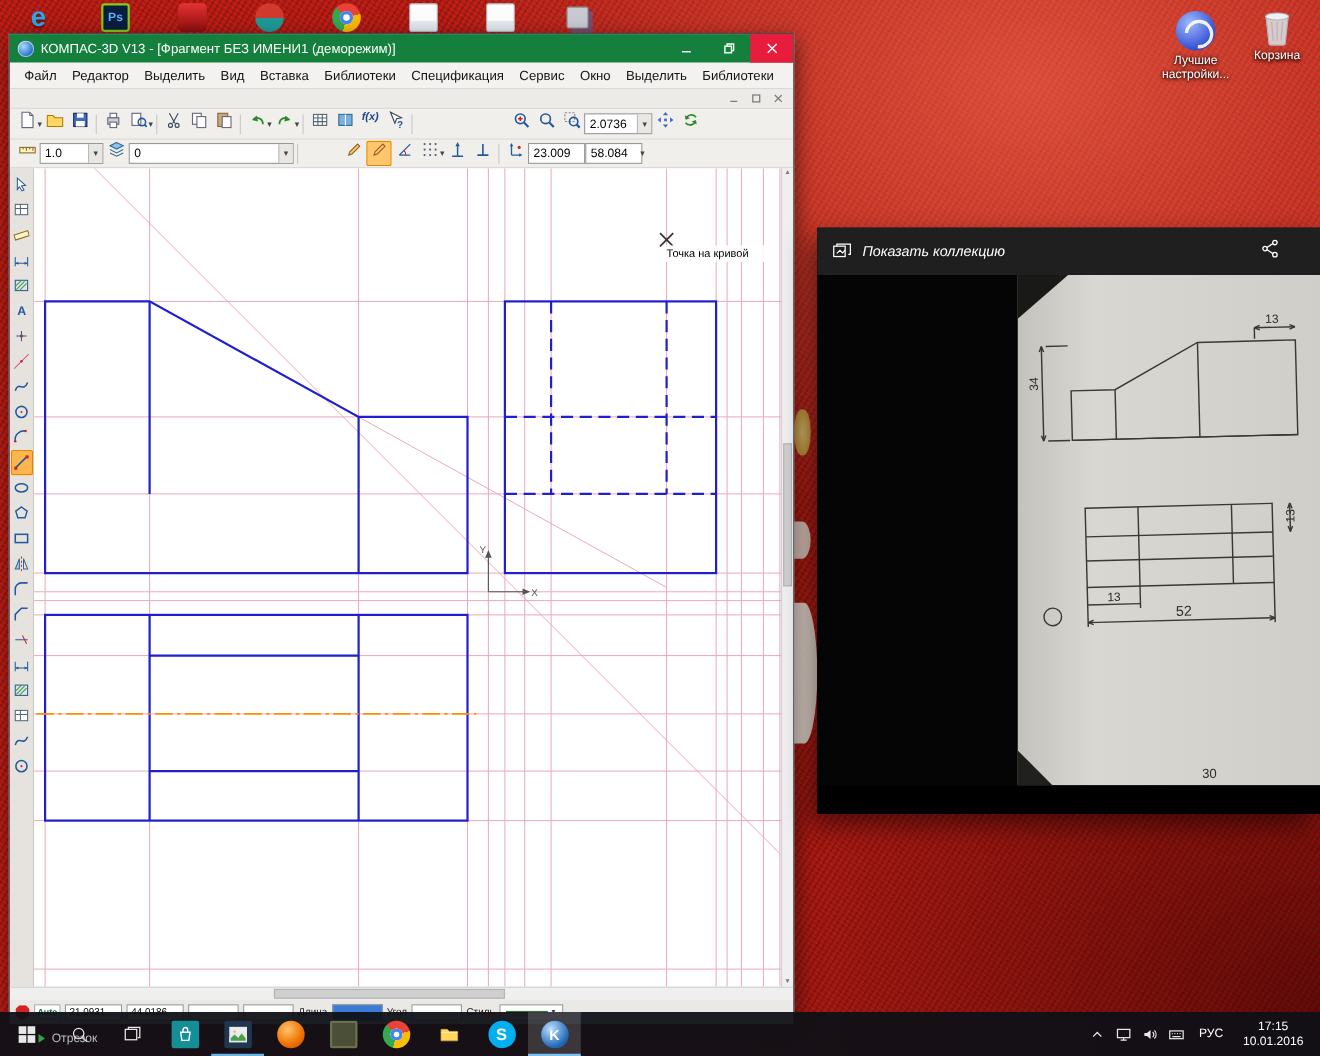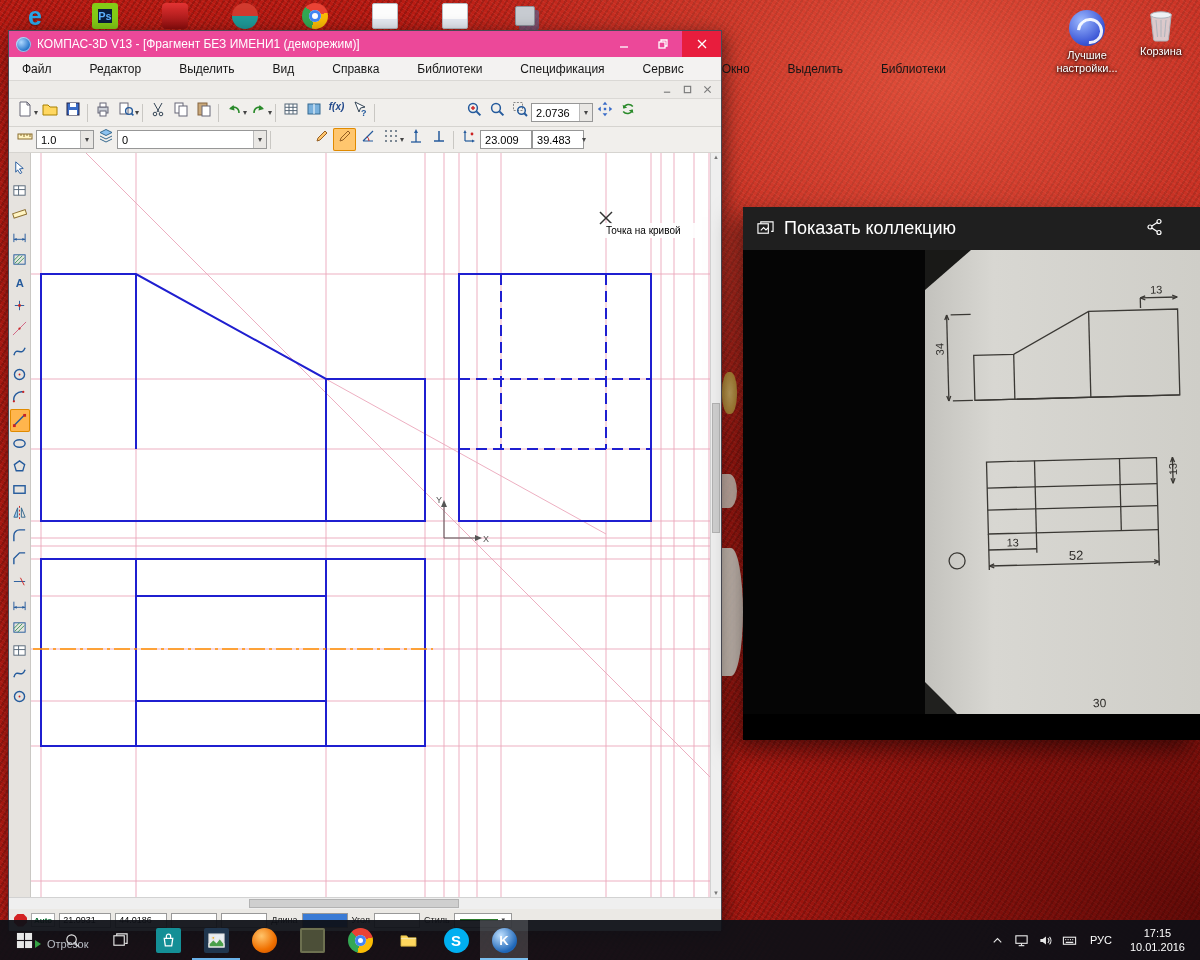--- a/index.html
+++ b/index.html
@@ -12,21 +12,21 @@
       radial-gradient(1100px 900px at 100% 95%, rgba(45,0,0,.62), rgba(0,0,0,0) 55%),
       repeating-linear-gradient(32deg, rgba(255,255,255,.05) 0 1px, rgba(0,0,0,0) 1px 4px),
       repeating-linear-gradient(-58deg, rgba(0,0,0,.16) 0 2px, rgba(0,0,0,0) 2px 5px),
       #b81a12;
   }
   .abs { position:absolute; }
 
   
   .dt-ic { position:absolute; top:3px; width:26px; height:26px; display:flex; align-items:center; justify-content:center; }
   .dt-edge { color:#2aa7e8; font-size:25px; font-weight:bold; text-shadow:0 1px 2px rgba(0,0,0,.4); }
-  .dt-ps { background:#0a1e3f; border:6px solid #84cc16; border-radius:3px; color:#5eb2ff; font-size:11px; font-weight:bold; }
+  .dt-ps { background:#0a1e3f; border:2px solid #84cc16; border-radius:3px; color:#5eb2ff; font-size:11px; font-weight:bold; }
   .dt-red { background:linear-gradient(#e23333,#8f0d0d); border-radius:4px; }
   .dt-halves { border-radius:50%; background:linear-gradient(180deg,#d23a2e 50%, #1f9a98 50%); }
   .dt-chrome { border-radius:50%; background:conic-gradient(from -45deg, #ea4335 0 120deg, #fbbc05 120deg 240deg, #34a853 240deg 360deg); position:relative; }
   .dt-chrome::after { content:""; position:absolute; left:7px; top:7px; width:12px; height:12px; border-radius:50%; background:#fff; box-shadow:inset 0 0 0 3px #4285f4; }
   .dt-doc { background:#fdfdfd; border:1px solid #b9bdc4; border-radius:2px; box-shadow:inset 0 -9px 0 rgba(70,110,170,.12); }
   .dt-win { background:#c8ccd2; border:1px solid #8d929b; border-radius:2px; box-shadow:4px 4px 0 rgba(70,110,170,.55); width:20px; height:20px; }
 
   
   .shortcut { position:absolute; width:78px; text-align:center; color:#fff; font-size:11px; text-shadow:0 1px 3px #000, 0 0 4px rgba(0,0,0,.8); }
   .shortcut .lbl { margin-top:3px; line-height:1.15; }
@@ -36,30 +36,30 @@
     border:3px solid rgba(255,255,255,.9); border-left-color:transparent; transform:rotate(-40deg); }
 
   
   .crest-a { left:722px; top:372px; width:15px; height:42px; background:radial-gradient(#f2d87c,#c89a2c); border-radius:45%; opacity:.9; }
   .crest-b { left:721px; top:474px; width:16px; height:34px; background:#f3efe2; border-radius:0 60% 60% 0; opacity:.85; }
   .crest-c { left:721px; top:548px; width:22px; height:128px; background:#f5f1e6; border-radius:0 55% 55% 0 / 0 50% 50% 0; opacity:.92; }
 
   
   #kompas { left:8px; top:30px; width:714px; height:900px; background:#f0eeec; border:1px solid #4a4a55;
     box-shadow:2px 5px 18px rgba(0,0,0,.55); z-index:20; }
-  .k-title { height:26px; background:#ec4899; display:flex; align-items:center; color:#fff; }
+  .k-title { height:26px; background:#15803d; display:flex; align-items:center; color:#fff; }
   .k-logo { width:15px; height:15px; margin:0 6px 0 7px; border-radius:50%;
     background:radial-gradient(circle at 35% 35%, #aed8ff, #1769c4 72%); box-shadow:inset 0 0 0 1px rgba(255,255,255,.55); }
   .k-title-text { font-size:12px; white-space:nowrap; }
   .k-btns { margin-left:auto; display:flex; height:100%; }
   .k-btn { width:39px; height:100%; display:flex; align-items:center; justify-content:center; }
   .k-btn.close { background:#e81d3d; }
   .k-btn svg { width:10px; height:10px; stroke:#fff; stroke-width:1.3; fill:none; }
 
-  .k-menu { height:24px; background:#f3f2f1; display:flex; align-items:center; padding-left:6px; border-bottom:1px solid #dad8d5;gap:24px; }
+  .k-menu { height:24px; background:#f3f2f1; display:flex; align-items:center; padding-left:6px; border-bottom:1px solid #dad8d5; }
   .k-menu span { padding:3px 7px; font-size:12px; color:#151515; }
 
   .k-childrow { height:18px; background:#edebe8; display:flex; justify-content:flex-end; align-items:center; gap:3px; padding-right:5px; border-bottom:1px solid #dad8d5; }
   .cc-btn { width:17px; height:14px; display:flex; align-items:center; justify-content:center; }
   .cc-btn svg { width:9px; height:9px; stroke:#7c7c7c; stroke-width:1.3; fill:none; }
 
   .k-tb { display:flex; align-items:center; background:#f1efec; border-bottom:1px solid #d6d4d0; padding:0 4px; }
   .k-tb1 { height:28px; } .k-tb2 { height:26px; }
   .tb-btn { width:23px; height:23px; display:flex; align-items:flex-start; justify-content:center; border-radius:2px; flex:none; }
   .tb-btn.hl { background:#ffc66e; box-shadow:inset 0 0 0 1px #e08a00; }
@@ -92,21 +92,21 @@
   .plabel { font-size:9px; color:#222; flex:none; }
   .style-box { width:58px; height:15px; background:#fff; border:1px solid #999; display:flex; align-items:center; justify-content:center; gap:3px; flex:none; }
   .style-line { width:38px; height:2px; background:#2a7a2a; }
 
   
   #photos { left:743px; top:207px; width:457px; height:533px; background:#000; z-index:30; box-shadow:-8px 10px 22px rgba(0,0,0,.5); }
   .p-title { height:26px; background:#161616; color:#b9b9b9; font-size:11px; display:flex; align-items:center; padding-left:14px; }
   .p-cmd { height:43px; background:#1f1f1f; display:flex; align-items:center; color:#fff; }
   .p-colbtn { display:flex; align-items:center; gap:10px; padding:0 14px; height:100%; }
   .p-colbtn svg { width:17px; height:17px; stroke:#fff; stroke-width:1.2; fill:none; }
-  .p-colbtn span { font-size:18px; }
+  .p-colbtn span { font-size:13px;font-style:italic; }
   .p-share { margin-left:auto; margin-right:36px; }
   .p-share svg { width:18px; height:18px; stroke:#fff; stroke-width:1.2; fill:none; }
   .p-content { position:relative; height:464px; background:#050505; overflow:hidden; }
 
   
   #taskbar { left:0; top:920px; width:1200px; height:40px; background:rgba(14,16,22,.94); display:flex; align-items:stretch; z-index:50; }
   .tbar-btn { width:48px; display:flex; align-items:center; justify-content:center; flex:none; }
   .tbar-btn svg { width:17px; height:17px; stroke:#e8e8e8; stroke-width:1.2; fill:none; }
   .running { box-shadow:inset 0 -2px 0 #6ab1e8; }
   .active-app { background:rgba(255,255,255,.16); box-shadow:inset 0 -2px 0 #7cc0f0; }
@@ -388,21 +388,21 @@
           </svg>
         </div>
     </div>
   </div>
 
   <div class="k-menu">
     <span>Файл</span>
     <span>Редактор</span>
     <span>Выделить</span>
     <span>Вид</span>
-    <span>Справка</span>
+    <span>Вставка</span>
     <span>Библиотеки</span>
     <span>Спецификация</span>
     <span>Сервис</span>
     <span>Окно</span>
     <span>Выделить</span>
     <span>Библиотеки</span>
   </div>
 
   <div class="k-childrow">
     <div class="cc-btn">
@@ -587,21 +587,21 @@
     <div class="tb-sep"></div>
     <div class="tb-btn">
         <svg>
           <use href="#s-yx"></use>
         </svg>
       </div>
     <div class="field" style="width:52px">
         <span>23.009</span>
       </div>
     <div class="field" style="width:52px">
-        <span>39.483</span>
+        <span>58.084</span>
       </div>
     <span class="dd">▾</span>
   </div>
 
   <div class="k-work">
     <div class="k-left">
       <div class="lt-btn">
           <svg>
             <use href="#t-sel"></use>
           </svg>

